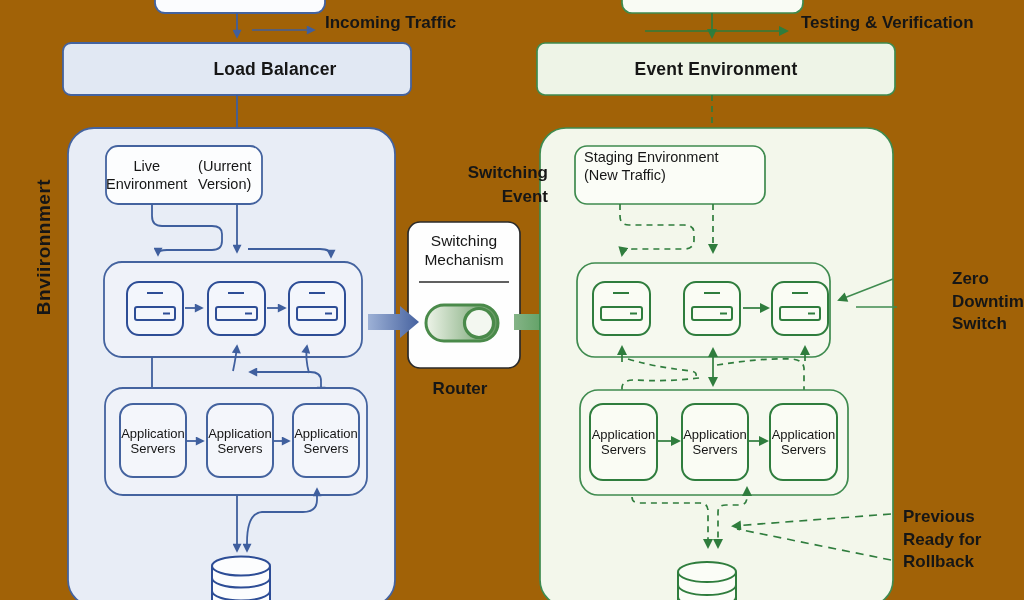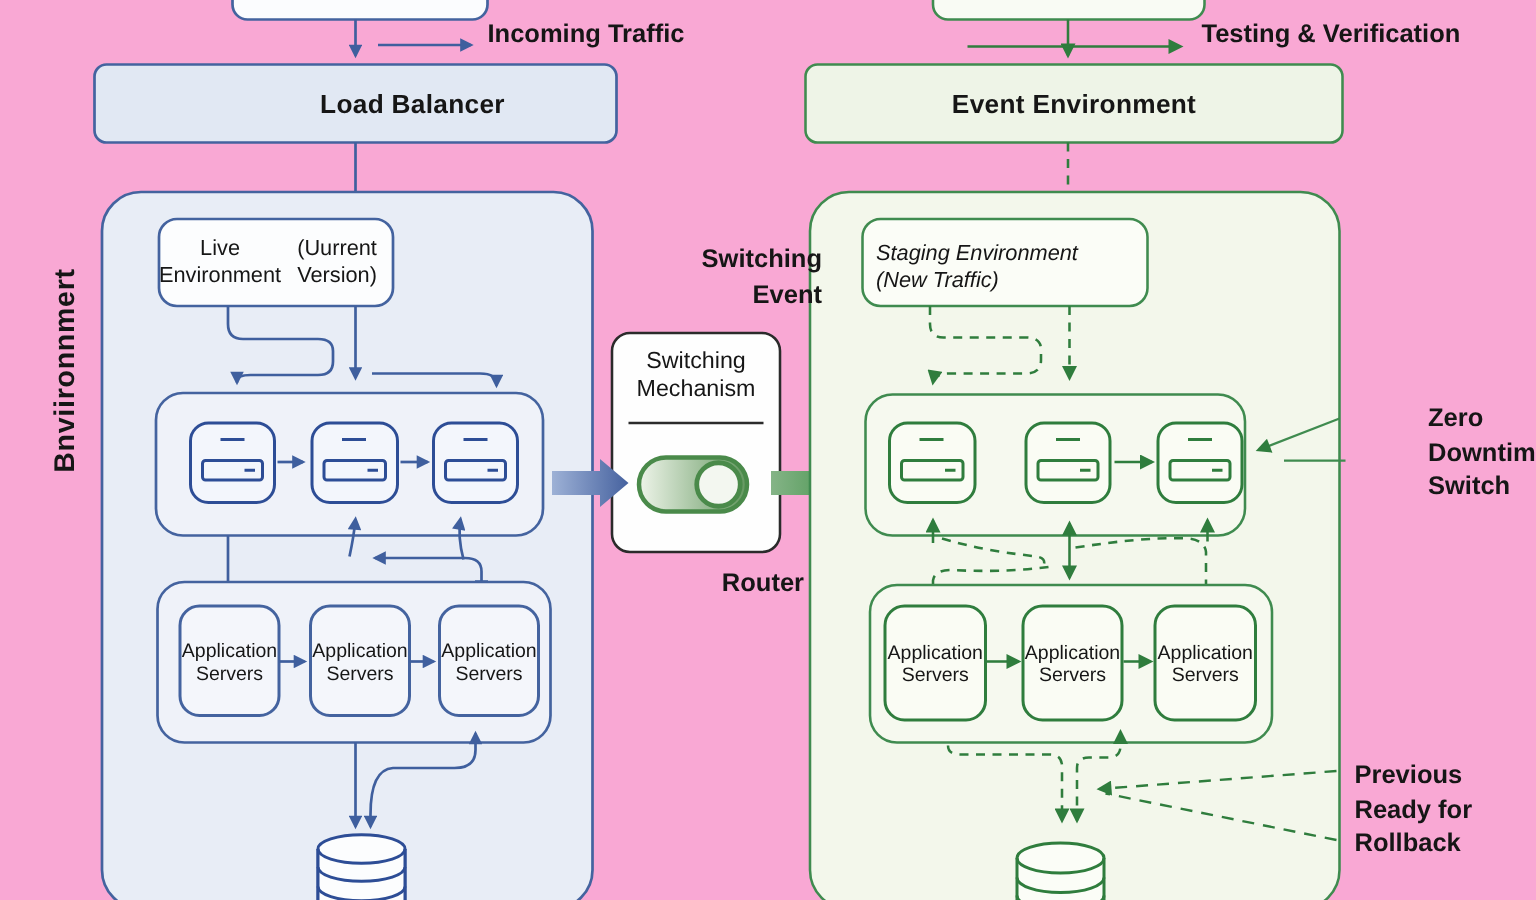--- a/index.html
+++ b/index.html
@@ -1,16 +1,16 @@
 <!DOCTYPE html>
 <html><head>
 <meta charset="utf-8">
 <style>
   html,body{margin:0;padding:0;background:#ffffff;}
-  .stage{position:relative;width:1024px;height:600px;overflow:hidden;background:#f9a8d4;
+  .stage{position:relative;width:1024px;height:600px;overflow:hidden;background:#a16207;
          font-family:"Liberation Sans", sans-serif;color:#161616;}
   svg{position:absolute;left:0;top:0;}
   .label{position:absolute;color:#161616;white-space:nowrap;}
   .label span{display:block;}
   .c{display:flex;align-items:center;justify-content:center;text-align:center;white-space:normal;}
   .hdr{font-size:17.5px;font-weight:600;letter-spacing:.2px;}
   .ann{font-size:17px;font-weight:600;}
   .box2{font-size:14.5px;line-height:18px;font-weight:400;}
   .app{font-size:13px;line-height:15px;font-weight:400;}
   .vert{transform:rotate(-90deg);font-size:19px;font-weight:600;letter-spacing:.5px;text-align:center;}
@@ -205,35 +205,35 @@
 
 <div class="label hdr c" style="left:63px;top:43px;width:348px;height:52px;padding-left:38px;">Load Balancer</div>
 <div class="label hdr c" style="left:537px;top:43px;width:358px;height:52px;">Event Environment</div>
 
 <div class="label vert" style="left:-56px;top:236px;width:200px;">Bnviironnmert</div>
 
 <div class="label box2 c" style="left:106px;top:146px;width:156px;height:58px;">
   <span>Live Environment</span>
   <span>(Uurrent Version)</span>
 </div>
-<div class="label box2" style="left:584px;top:160px;width:180px;font-style:italic;">
+<div class="label box2" style="left:584px;top:148px;width:180px;">
   <span>Staging Environment</span>
   <span>(New Traffic)</span>
 </div>
 
 <div class="label ann" style="left:448px;top:161px;width:100px;text-align:right;line-height:24px;">
   <span>Switching</span>
   <span>Event</span>
 </div>
 
 <div class="label" style="left:408px;top:231px;width:112px;text-align:center;font-size:15.5px;line-height:19px;font-weight:400;">
   <span>Switching</span>
   <span>Mechanism</span>
 </div>
-<div class="label ann" style="left:424px;top:379px;width:112px;text-align:right;">Router</div>
+<div class="label ann" style="left:404px;top:379px;width:112px;text-align:center;">Router</div>
 
 <div class="label app c" style="left:120px;top:404px;width:66px;height:73px;flex-direction:column;">
   <span>Application</span>
       <span>Servers</span>
 </div>
 <div class="label app c" style="left:207px;top:404px;width:66px;height:73px;flex-direction:column;">
   <span>Application</span>
       <span>Servers</span>
 </div>
 <div class="label app c" style="left:293px;top:404px;width:66px;height:73px;flex-direction:column;">

